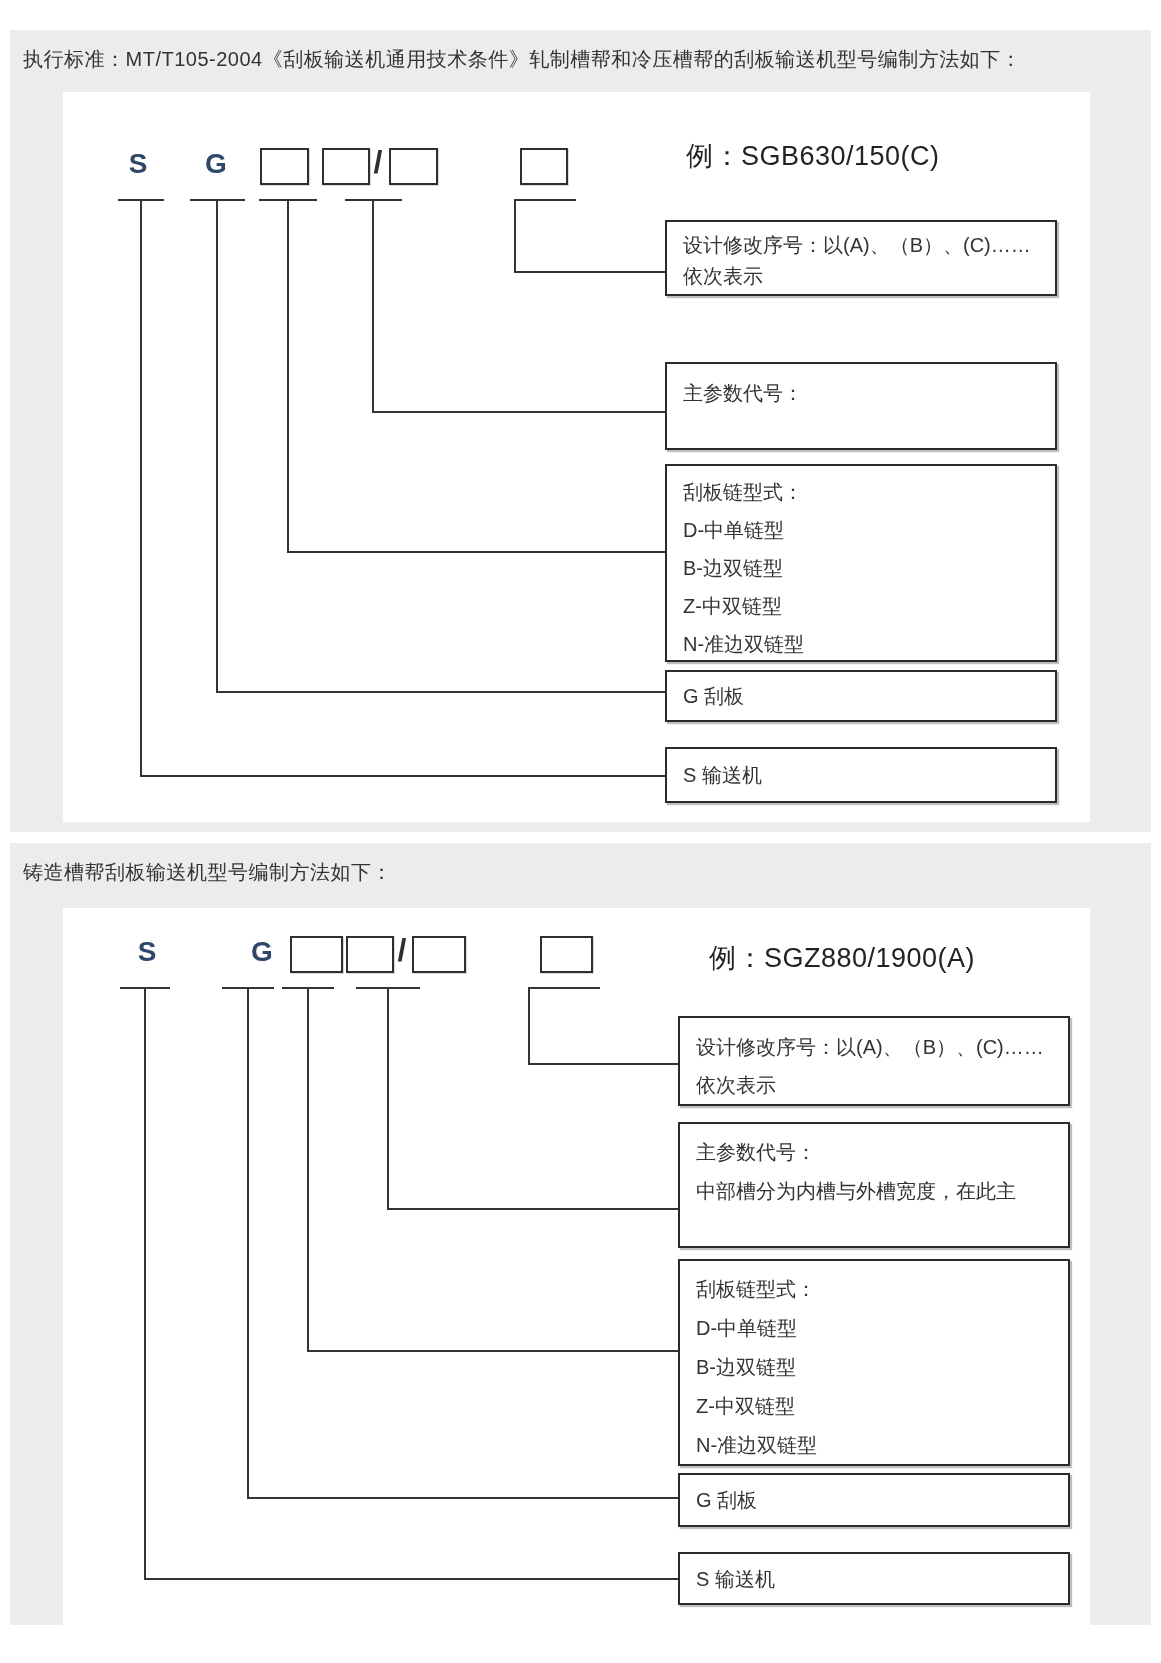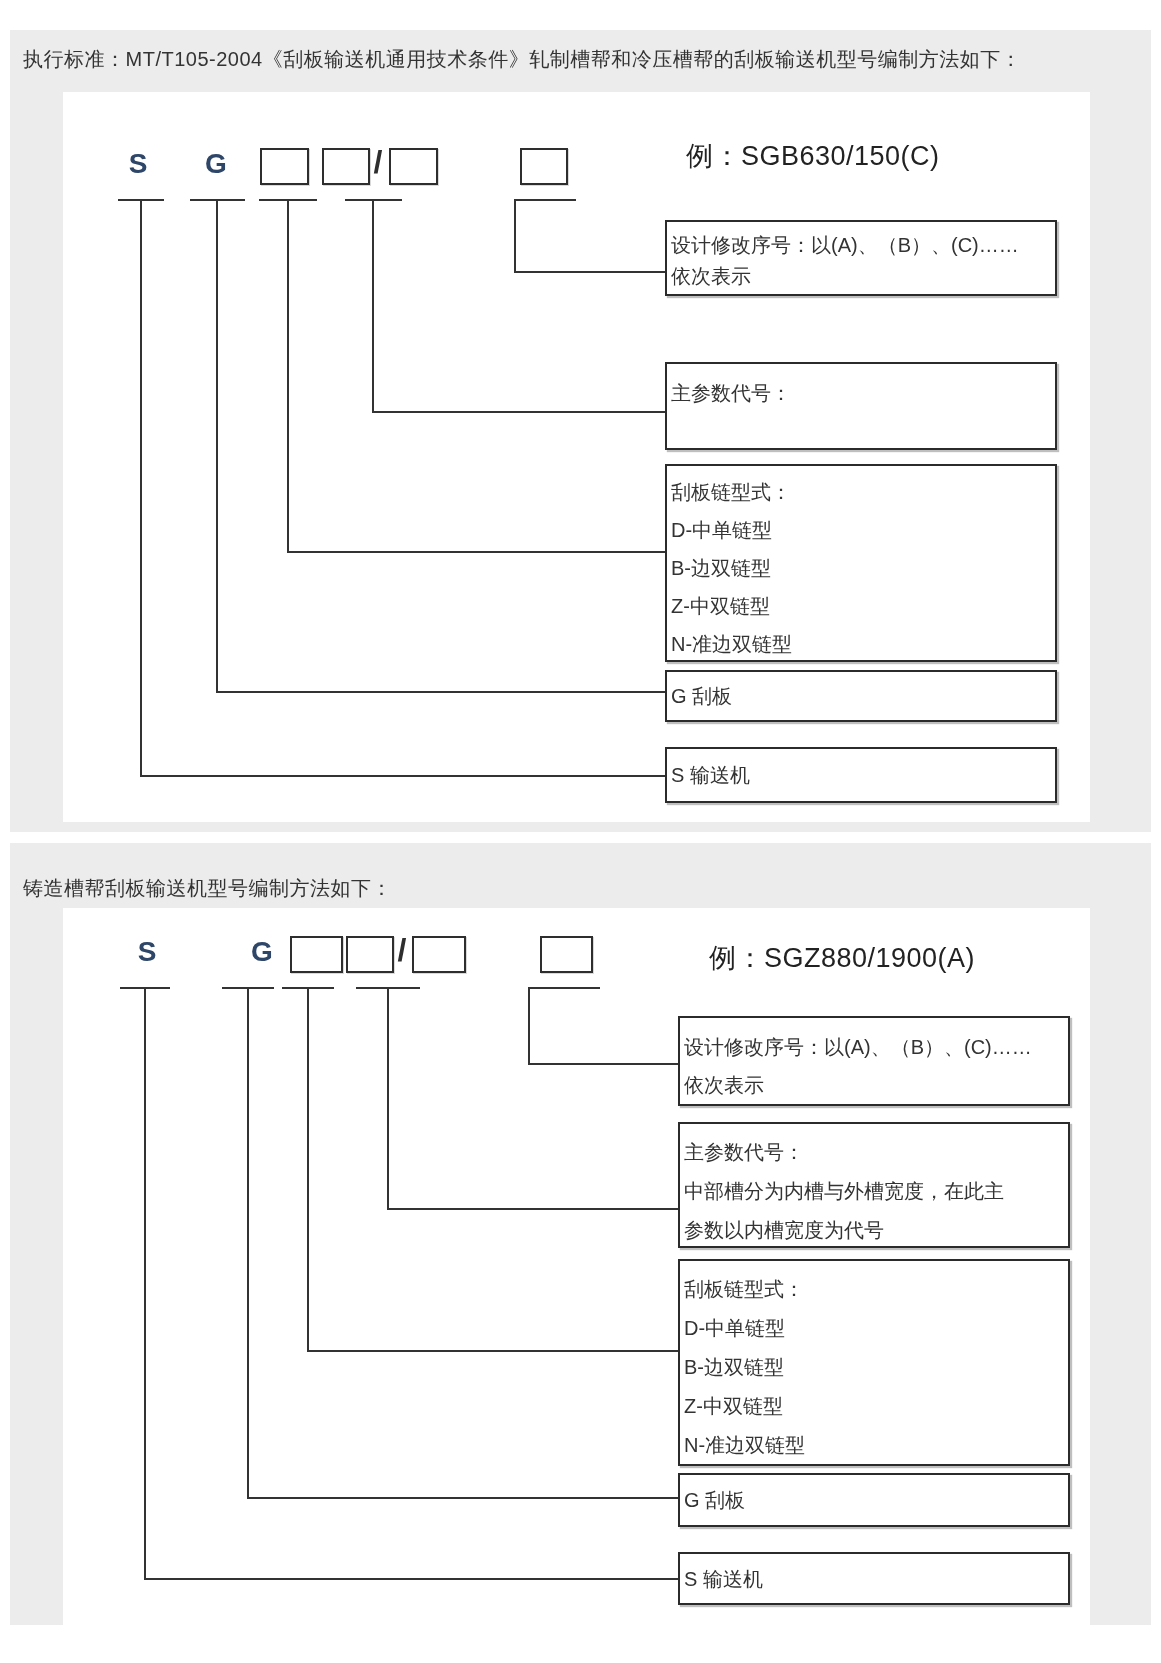--- a/index.html
+++ b/index.html
@@ -12,21 +12,21 @@
   .card{position:absolute;background:#ffffff;}
   .hdr{position:absolute;left:23px;font-size:20px;color:#333;letter-spacing:0.5px;white-space:nowrap;}
   .codebox{position:absolute;border:2px solid #2e2e2e;background:#fff;box-shadow:1px 1px 0 rgba(0,0,0,.15);}
   .letter{position:absolute;font-size:28px;font-weight:bold;color:#2e4668;text-align:center;}
   .slash{position:absolute;font-size:32px;font-weight:bold;color:#2e2e2e;text-align:center;}
   .example{position:absolute;font-size:27px;color:#222;white-space:nowrap;letter-spacing:0.5px;}
   .ln{position:absolute;background:#333;}
   .lblbox{
     position:absolute;left:665px;width:392px;border:2px solid #2b2b2b;background:#fff;
     box-shadow:2px 2px 1px rgba(0,0,0,.25);box-sizing:border-box;
-    font-size:20px;color:#333;padding-left:4px;
+    font-size:20px;color:#333;padding-left:16px;
   }
   .lblbox .bl{white-space:nowrap;}
   .s2 .lblbox{left:678px;}
 </style>
 </head>
 <body>
 
 <div class="panel" style="top:30px;height:802px;"></div>
 <div class="card" style="left:63px;top:92px;width:1027px;height:730px;"></div>
 <div class="hdr" style="top:46px;">执行标准：MT/T105-2004《刮板输送机通用技术条件》轧制槽帮和冷压槽帮的刮板输送机型号编制方法如下：</div>
@@ -75,21 +75,21 @@
 <div class="lblbox" style="top:670px;height:52px;padding-top:11px;">
   <div class="bl">G 刮板</div>
 </div>
 <div class="lblbox" style="top:747px;height:56px;padding-top:13px;">
   <div class="bl">S 输送机</div>
 </div>
 
 <div class="s2">
 <div class="panel" style="top:843px;height:782px;"></div>
 <div class="card" style="left:63px;top:908px;width:1027px;height:717px;"></div>
-<div class="hdr" style="top:859px;margin-top:16px;">铸造槽帮刮板输送机型号编制方法如下：</div>
+<div class="hdr" style="top:859px;">铸造槽帮刮板输送机型号编制方法如下：</div>
 
 <div class="letter" style="left:129px;top:936px;width:36px;">S</div>
 <div class="letter" style="left:244px;top:936px;width:36px;">G</div>
 <div class="codebox" style="left:290px;top:936px;width:49px;height:33px;"></div>
 <div class="codebox" style="left:346px;top:936px;width:44px;height:33px;"></div>
 <div class="slash" style="left:390px;top:932px;width:24px;">/</div>
 <div class="codebox" style="left:412px;top:936px;width:50px;height:33px;"></div>
 <div class="codebox" style="left:540px;top:936px;width:49px;height:33px;"></div>
 <div class="example" style="left:709px;top:940px;">例：SGZ880/1900(A)</div>
 
@@ -111,21 +111,20 @@
 <div class="ln" style="left:247px;top:1497px;width:431px;height:2px;"></div>
 <div class="ln" style="left:144px;top:1578px;width:534px;height:2px;"></div>
 
 <div class="lblbox" style="top:1016px;height:90px;padding-top:10px;line-height:38px;">
   <div class="bl">设计修改序号：以(A)、（B）、(C)……</div>
   <div class="bl">依次表示</div>
 </div>
 <div class="lblbox" style="top:1122px;height:126px;padding-top:9px;line-height:39px;">
   <div class="bl">主参数代号：</div>
   <div class="bl">中部槽分为内槽与外槽宽度，在此主</div>
-  <div class="bl">参数以内槽宽度为代号</div>
 </div>
 <div class="lblbox" style="top:1259px;height:207px;padding-top:9px;line-height:39px;">
   <div class="bl">刮板链型式：</div>
   <div class="bl">D-中单链型</div>
   <div class="bl">B-边双链型</div>
   <div class="bl">Z-中双链型</div>
   <div class="bl">N-准边双链型</div>
 </div>
 <div class="lblbox" style="top:1473px;height:54px;padding-top:12px;">
   <div class="bl">G 刮板</div>

